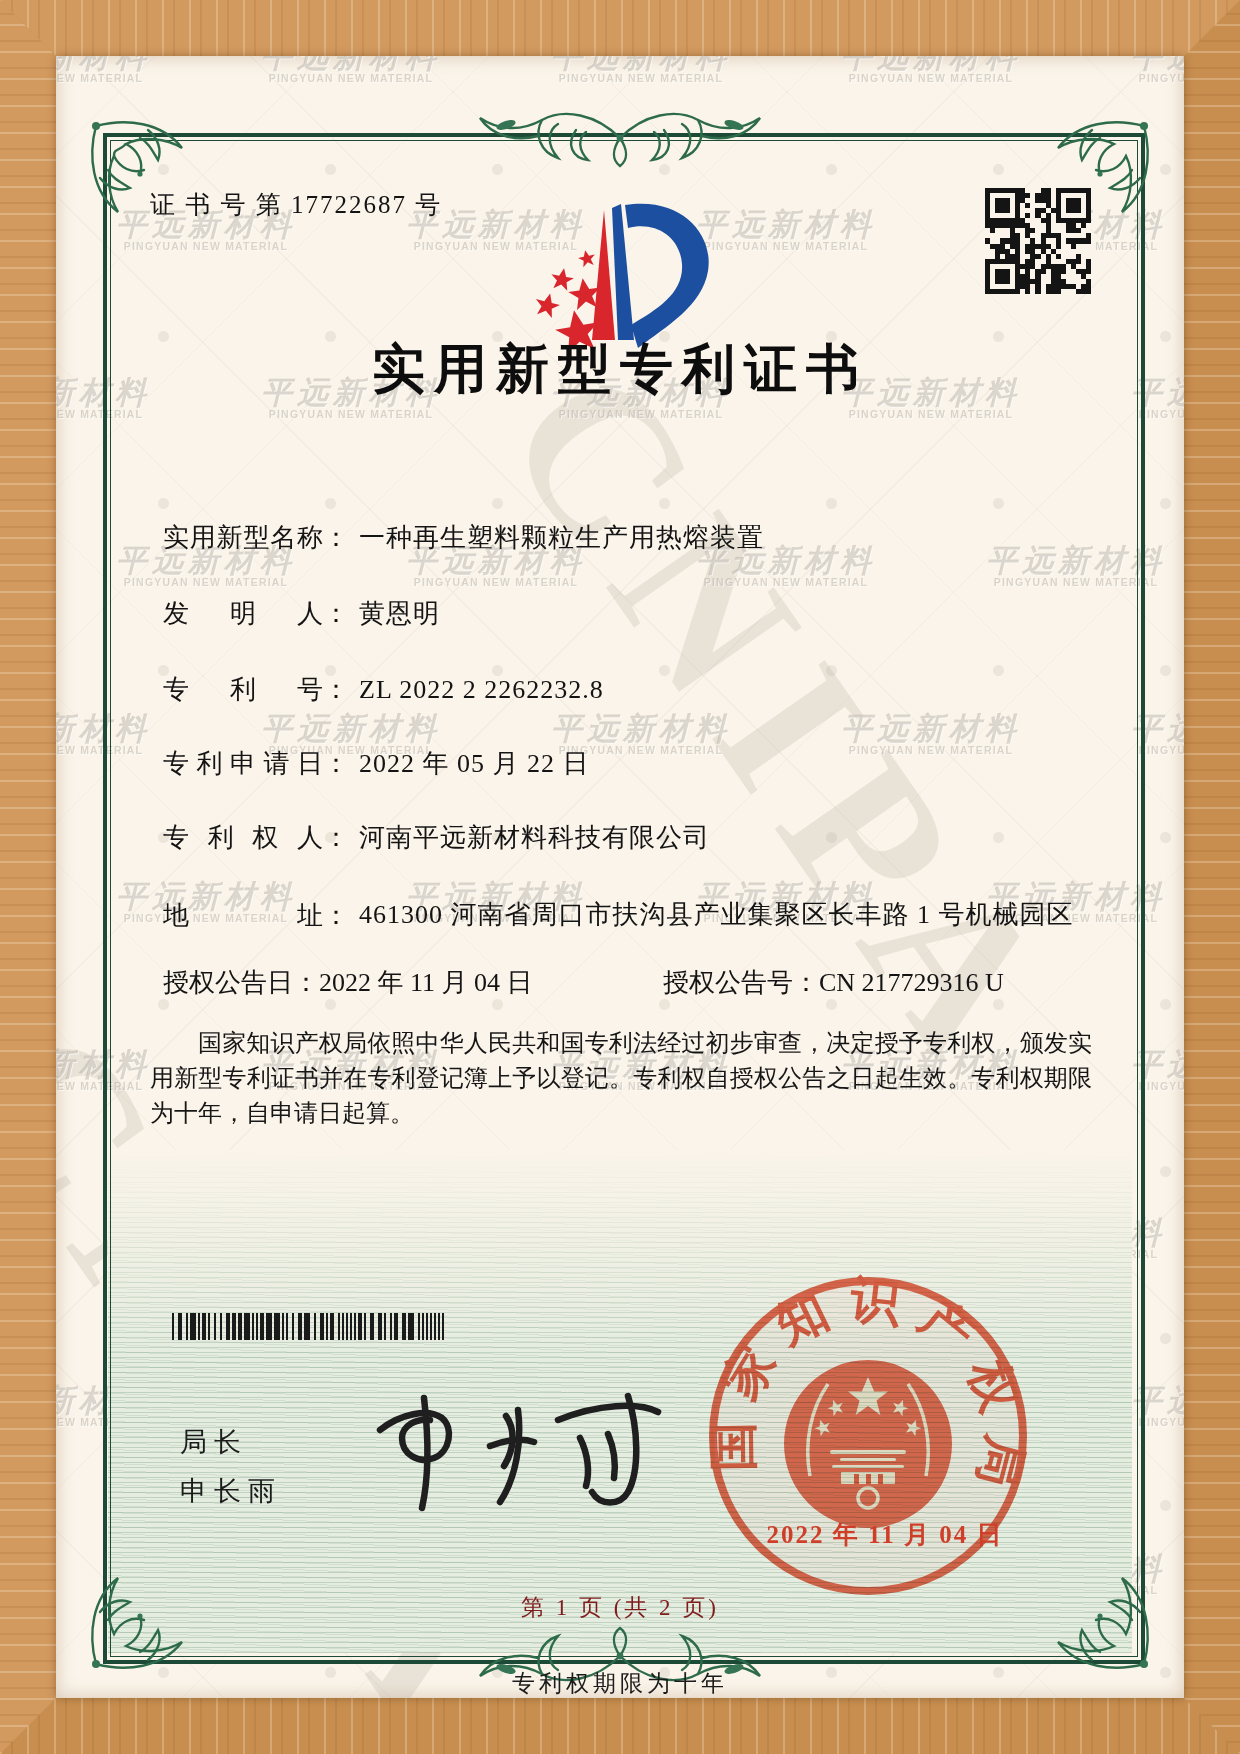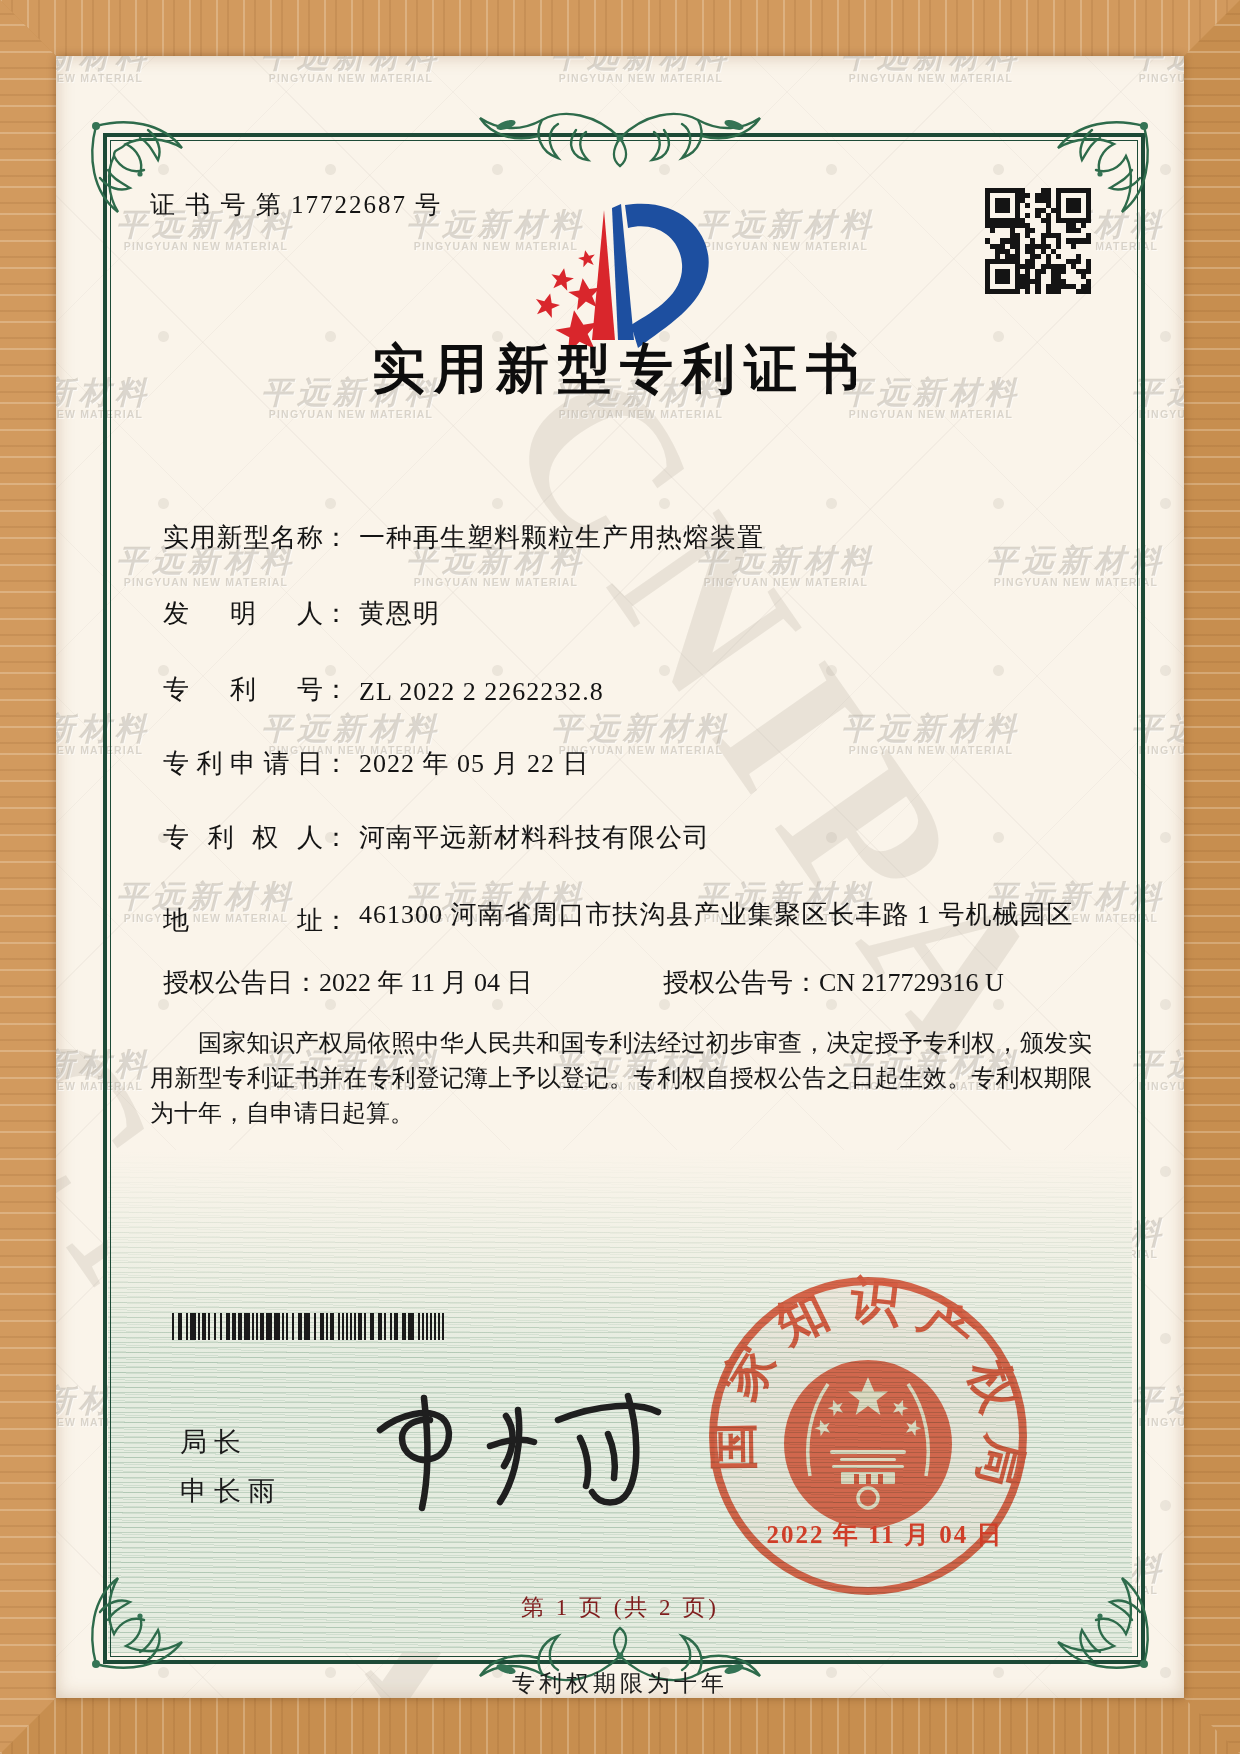--- a/index.html
+++ b/index.html
@@ -50,21 +50,21 @@
   .gborder{position:absolute;left:103px;top:133px;width:1034px;height:1523px;
     border:4px solid #1d4a37;pointer-events:none;}
   .gborder::after{content:"";position:absolute;inset:3px;border:1px solid #1d4a37;}
   .orn{position:absolute;pointer-events:none;}
   .orn svg{display:block;}
   
   .abs{position:absolute;}
   .cert-no{left:150px;top:188px;font-size:25px;letter-spacing:2px;color:#141414;}
   .title{left:0;right:0;top:334px;text-align:center;font-size:53px;font-weight:bold;
     letter-spacing:9px;color:#0d0d0d;}
-  .frow{position:absolute;left:163px;display:flex;font-size:26px;color:#141414;align-items:flex-end;}
+  .frow{position:absolute;left:163px;display:flex;font-size:26px;color:#141414;align-items:center;}
   .flabel{width:160px;text-align:justify;text-align-last:justify;flex:0 0 auto;}
   .fcolon{flex:0 0 auto;margin-right:10px;}
   .fvalue{flex:0 0 auto;letter-spacing:1px;}
   .fvalue.wrap{max-width:762px;white-space:normal;line-height:46px;}
   .grant-left{position:absolute;left:163px;top:965px;font-size:26px;color:#141414;}
   .grant-right{position:absolute;left:663px;top:965px;font-size:26px;color:#141414;}
   .body-text{position:absolute;left:150px;top:1026px;width:942px;color:#161616;}
   .body-text p{margin:0;font-size:24px;line-height:35px;text-indent:2em;text-align:justify;}
   .signer{position:absolute;left:180px;font-family:Liberation Sans, sans-serif;
     font-size:27px;letter-spacing:7px;color:#1b1b1b;text-align:right;}

